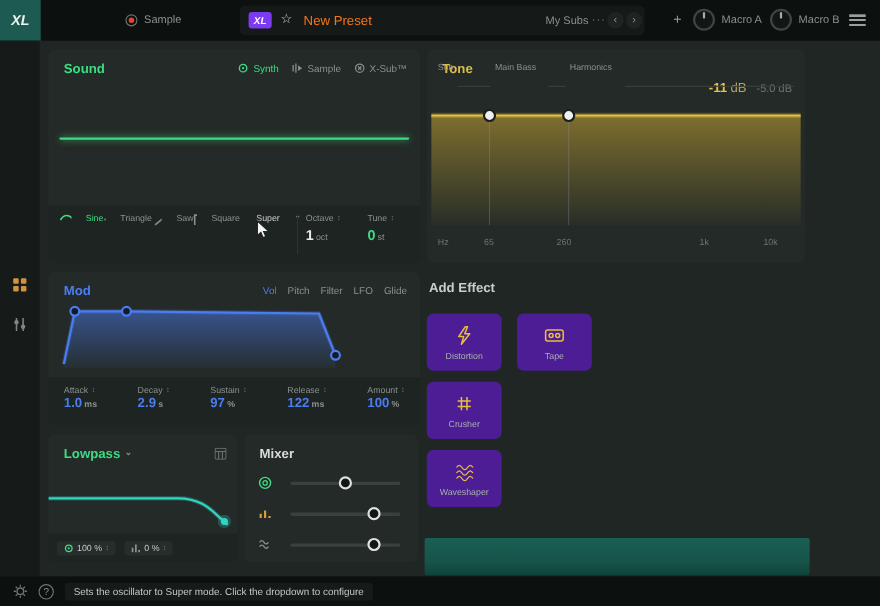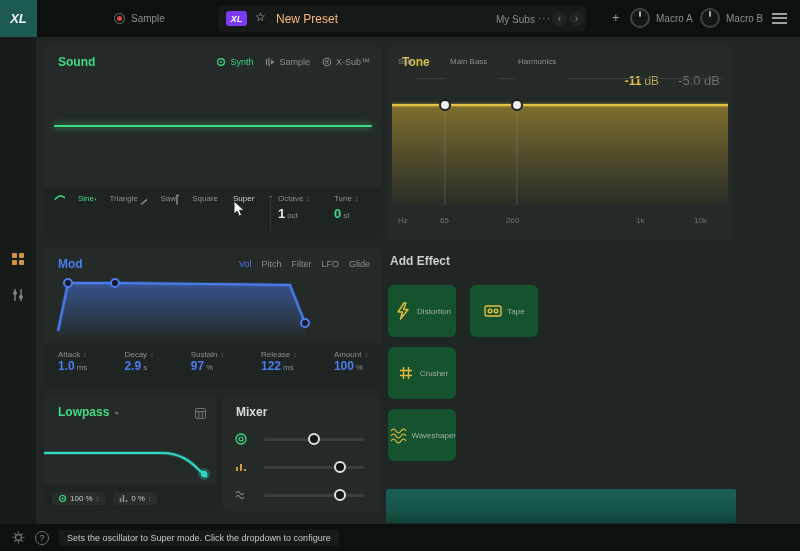--- a/index.html
+++ b/index.html
@@ -9,21 +9,21 @@
   
   .topbar{position:absolute;left:0;top:0;width:800px;height:37px;background:#0c100f}
   .logo{position:absolute;left:0;top:0;width:37px;height:37px;background:#1d5b52;color:#f0f5f2;display:flex;align-items:center;justify-content:center;font-weight:bold;font-style:italic;font-size:13px}
   .record{position:absolute;left:114px;top:0;height:37px;display:flex;align-items:center;gap:6px;cursor:pointer}
   .rec-ring{width:11px;height:11px;border:1.5px solid #6d7471;border-radius:50%;display:flex;align-items:center;justify-content:center}
   .rec-dot{width:5px;height:5px;background:#e04539;border-radius:50%}
   .rec-label{font-size:10px;color:#8a918d}
   .preset-bar{position:absolute;left:218px;top:5px;width:368px;height:27px;background:#151a18;border-radius:5px}
   .badge{position:absolute;left:8px;top:6px;width:21px;height:15px;background:#7c3bf2;border-radius:3px;color:#fff;font-size:9px;font-weight:bold;font-style:italic;display:flex;align-items:center;justify-content:center}
   .star{position:absolute;left:37px;top:5px;font-size:12px;color:#c9cecb}
-  .preset-name{position:absolute;left:58px;top:7px;font-size:12px;color:#fdba74}
+  .preset-name{position:absolute;left:58px;top:7px;font-size:12px;color:#f97316}
   .bank{position:absolute;left:278px;top:9px;font-size:10px;color:#8a918d}
   .dots{position:absolute;left:320px;top:8px;font-size:10px;color:#8a918d;letter-spacing:1px}
   .navc{position:absolute;top:6px;width:15px;height:15px;border-radius:50%;background:#1e2422;color:#8a918d;font-size:10px;display:flex;align-items:center;justify-content:center}
   .plus{position:absolute;left:612px;top:10px;font-size:13px;color:#9aa19d}
   .knob{position:absolute;top:8px;width:20px;height:20px;border:2px solid #3e4441;border-radius:50%;background:#121615}
   .knob::after{content:"";position:absolute;left:50%;top:1px;width:2px;height:6px;background:#a8aeab;transform:translateX(-50%);border-radius:1px}
   .macro-label{position:absolute;top:13px;font-size:10px;color:#8a918d}
   .menu-icon{position:absolute;left:772px;top:13px;width:15px;height:11px;background:repeating-linear-gradient(to bottom,#9aa19d 0 2px,transparent 2px 4.5px)}
 
   
@@ -57,21 +57,21 @@
   .ctl-value.green{color:#3edc84}
   .spin{font-size:7px;color:#6d7471}
   .chev{font-size:8px;color:#8a918d;line-height:4px}
 
   
   #tone{left:388px;top:45px;width:344px;height:194px}
   #tone .p-title{color:#d9bd4e}
   .gain{position:absolute;right:12px;top:28px;display:flex;align-items:baseline;gap:3px}
   .gain .v{font-size:12px;font-weight:bold;color:#e7c244}
   .gain .u{font-size:12px;color:#b7a35a}
-  .gain .v2{font-size:13px;color:#6d7471;margin-left:16px}
+  .gain .v2{font-size:10px;color:#6d7471;margin-left:6px}
   .band-label{position:absolute;top:12px;font-size:8px;color:#8a918d}
   .band-line{position:absolute;top:33px;height:1px;background:#3a403d}
   .freq{position:absolute;bottom:14px;font-size:8px;color:#6d7471}
 
   
   #output{left:738px;top:45px;width:48px;height:194px}
   .out-label{position:absolute;top:8px;width:100%;text-align:center;font-size:8px;color:#8a918d}
   .fader-track{position:absolute;left:17px;top:24px;width:14px;height:150px;background:#171c1a;border-radius:4px;cursor:pointer}
   .fader-pointer{position:absolute;left:6px;top:59px;width:0;height:0;border-left:5px solid #8a918d;border-top:4px solid transparent;border-bottom:4px solid transparent}
   .fader-handle{position:absolute;left:14px;top:50px;width:20px;height:26px;background:linear-gradient(#a2a8a5,#848a87);border-radius:3px;cursor:grab}
@@ -79,25 +79,25 @@
   .mbar{position:absolute;width:3px;background:#d69c3e;bottom:26px;border-radius:1px}
   .out-icon{position:absolute;bottom:7px;width:100%;display:flex;justify-content:center}
 
   
   #mod{left:44px;top:247px;width:338px;height:140px}
   #mod .p-title{color:#4b7df2}
   #mod .tabs{gap:10px}
   .mod-strip{position:absolute;left:0;right:0;bottom:0;height:44px;background:#1e2422;border-radius:0 0 6px 6px;display:flex;justify-content:space-between;padding:7px 14px 0}
   .mparam{display:flex;flex-direction:column;gap:0;cursor:pointer}
   .mparam .val{font-size:12px;font-weight:bold;color:#4b7df2}
-  .mparam .unit{font-size:8px;font-weight:normal;color:#8a918d;margin-left:2px}
+  .mparam .unit{font-size:8px;font-weight:bold;color:#8a918d;margin-left:2px}
 
   
   .fx-title{position:absolute;left:390px;top:254px;font-size:12px;font-weight:bold;color:#c9cecb}
-  .fx{position:absolute;width:68px;height:52px;background:#14532d;border-radius:6px;display:flex;flex-direction:row;align-items:center;justify-content:center;gap:4px;cursor:pointer}
+  .fx{position:absolute;width:68px;height:52px;background:#4c1d95;border-radius:6px;display:flex;flex-direction:column;align-items:center;justify-content:center;gap:4px;cursor:pointer}
   .fx .lbl{font-size:8px;color:#a9afac}
 
   
   #lowpass{left:44px;top:395px;width:172px;height:116px}
   #lowpass .p-title{color:#3edc84;display:flex;align-items:center;gap:4px;cursor:pointer}
   .lp-grid{position:absolute;right:10px;top:10px;color:#6d7471;cursor:pointer}
   .lp-strip{position:absolute;left:0;right:0;bottom:0;height:26px;background:#1e2422;border-radius:0 0 6px 6px;display:flex;align-items:center;gap:8px;padding:0 8px}
   .lp-pill{display:flex;align-items:center;gap:3px;background:#272d2a;border-radius:3px;padding:2px 6px;font-size:8px;color:#c9cecb;cursor:pointer}
 
   

